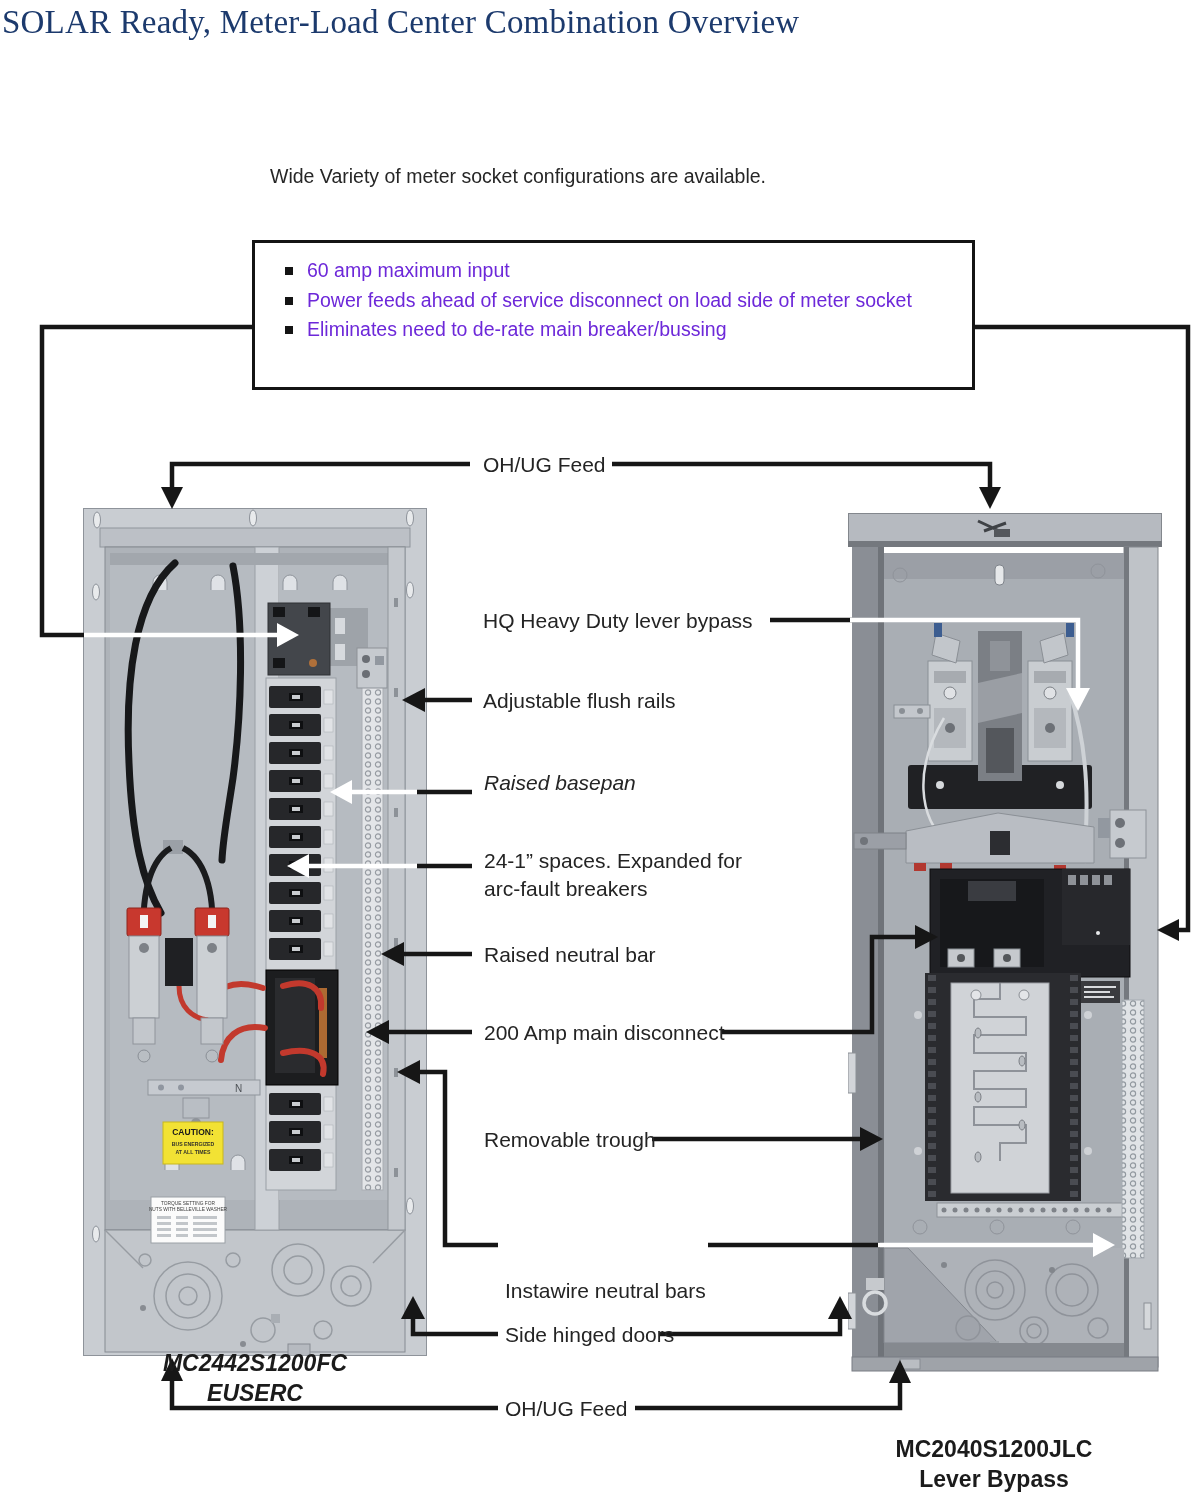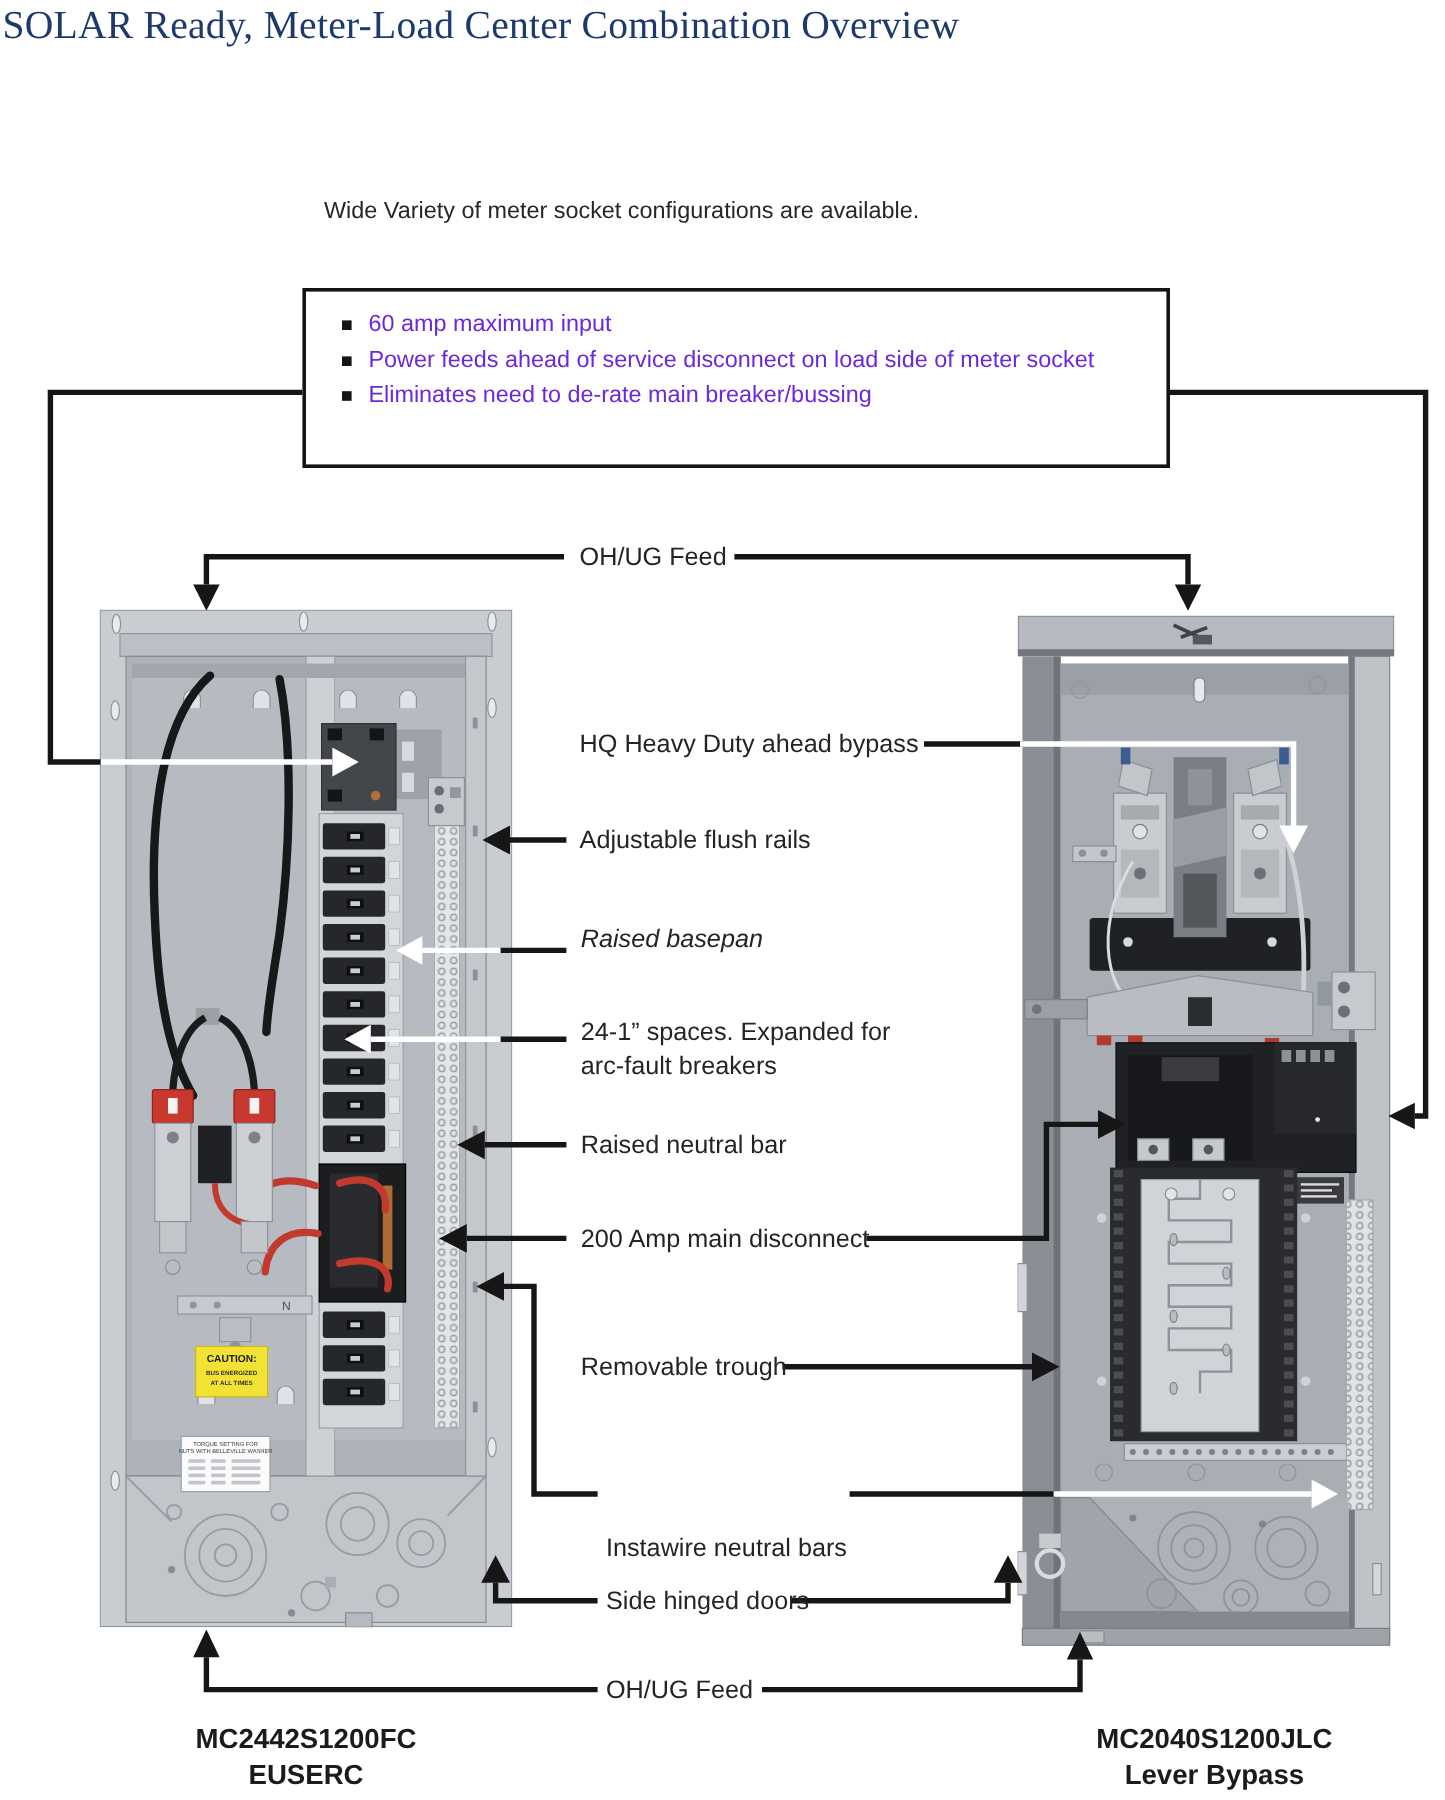--- a/index.html
+++ b/index.html
@@ -434,36 +434,36 @@
     <g fill="#ffffff">
       <polygon points="299,635 277,623 277,647"></polygon>
       <polygon points="1078,711 1066,688 1090,688"></polygon>
       <polygon points="330,792 352,780 352,804"></polygon>
       <polygon points="287,866 309,854 309,878"></polygon>
       <polygon points="1115,1245 1093,1233 1093,1257"></polygon>
     </g>
   </svg>
 
   <div class="callout" style="left:483px;top:451px;">OH/UG Feed</div>
-  <div class="callout" style="left:483px;top:607px;">HQ Heavy Duty ahead bypass</div>
+  <div class="callout" style="left:483px;top:607px;">HQ Heavy Duty lever bypass</div>
   <div class="callout" style="left:483px;top:687px;">Adjustable flush rails</div>
   <div class="callout" style="left:484px;top:769px;font-style:italic;">Raised basepan</div>
   <div class="callout" style="left:484px;top:847px;">
     <div>24-1” spaces. Expanded for</div>
     <div>arc-fault breakers</div>
   </div>
   <div class="callout" style="left:484px;top:941px;">Raised neutral bar</div>
   <div class="callout" style="left:484px;top:1019px;">200 Amp main disconnect</div>
   <div class="callout" style="left:484px;top:1126px;">Removable trough</div>
   <div class="callout" style="left:505px;top:1232px;margin-top:45px;">Instawire neutral bars</div>
   <div class="callout" style="left:505px;top:1321px;">Side hinged doors</div>
   <div class="callout" style="left:505px;top:1395px;">OH/UG Feed</div>
 
-  <div class="model-label" style="left:105px;top:1434px;">
+  <div class="model-label" style="left:105px;top:1348px;font-style:italic;">
     <div>MC2442S1200FC</div>
     <div>EUSERC</div>
   </div>
-  <div class="model-label" style="left:862px;top:1434px;">
+  <div class="model-label" style="left:844px;top:1434px;">
     <div>MC2040S1200JLC</div>
     <div>Lever Bypass</div>
   </div>
 
 </div>
 
 </body></html>

